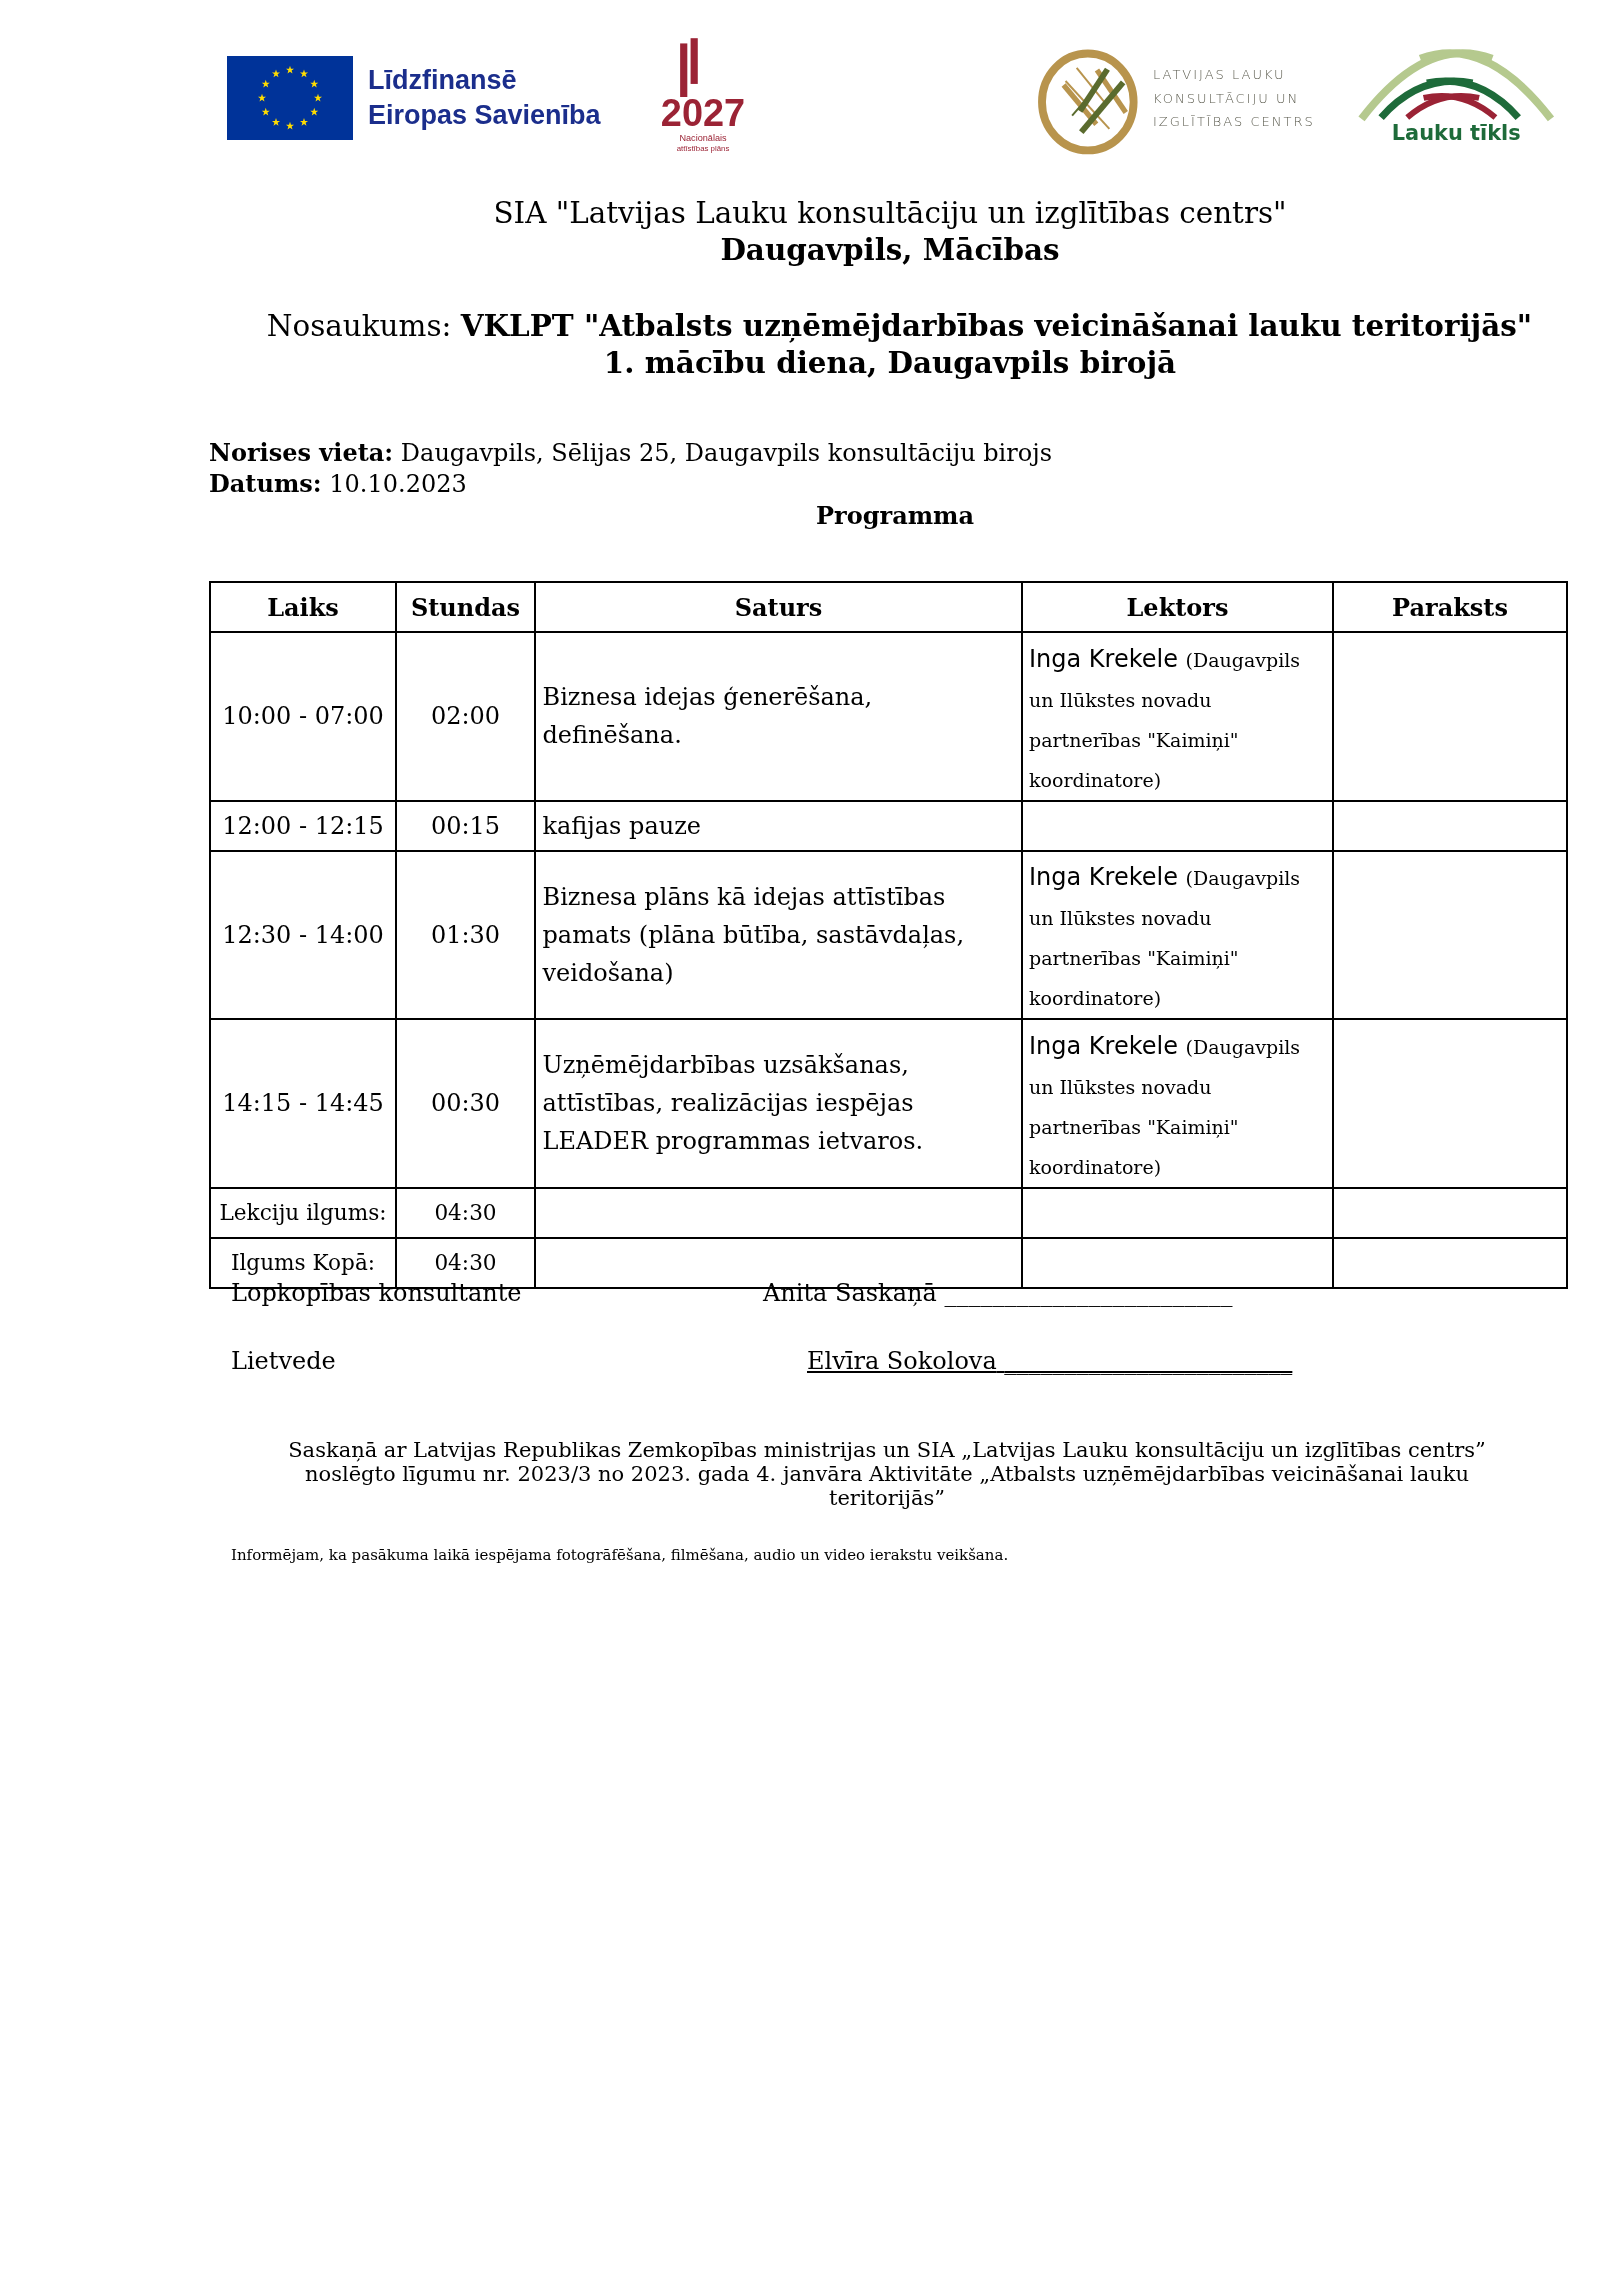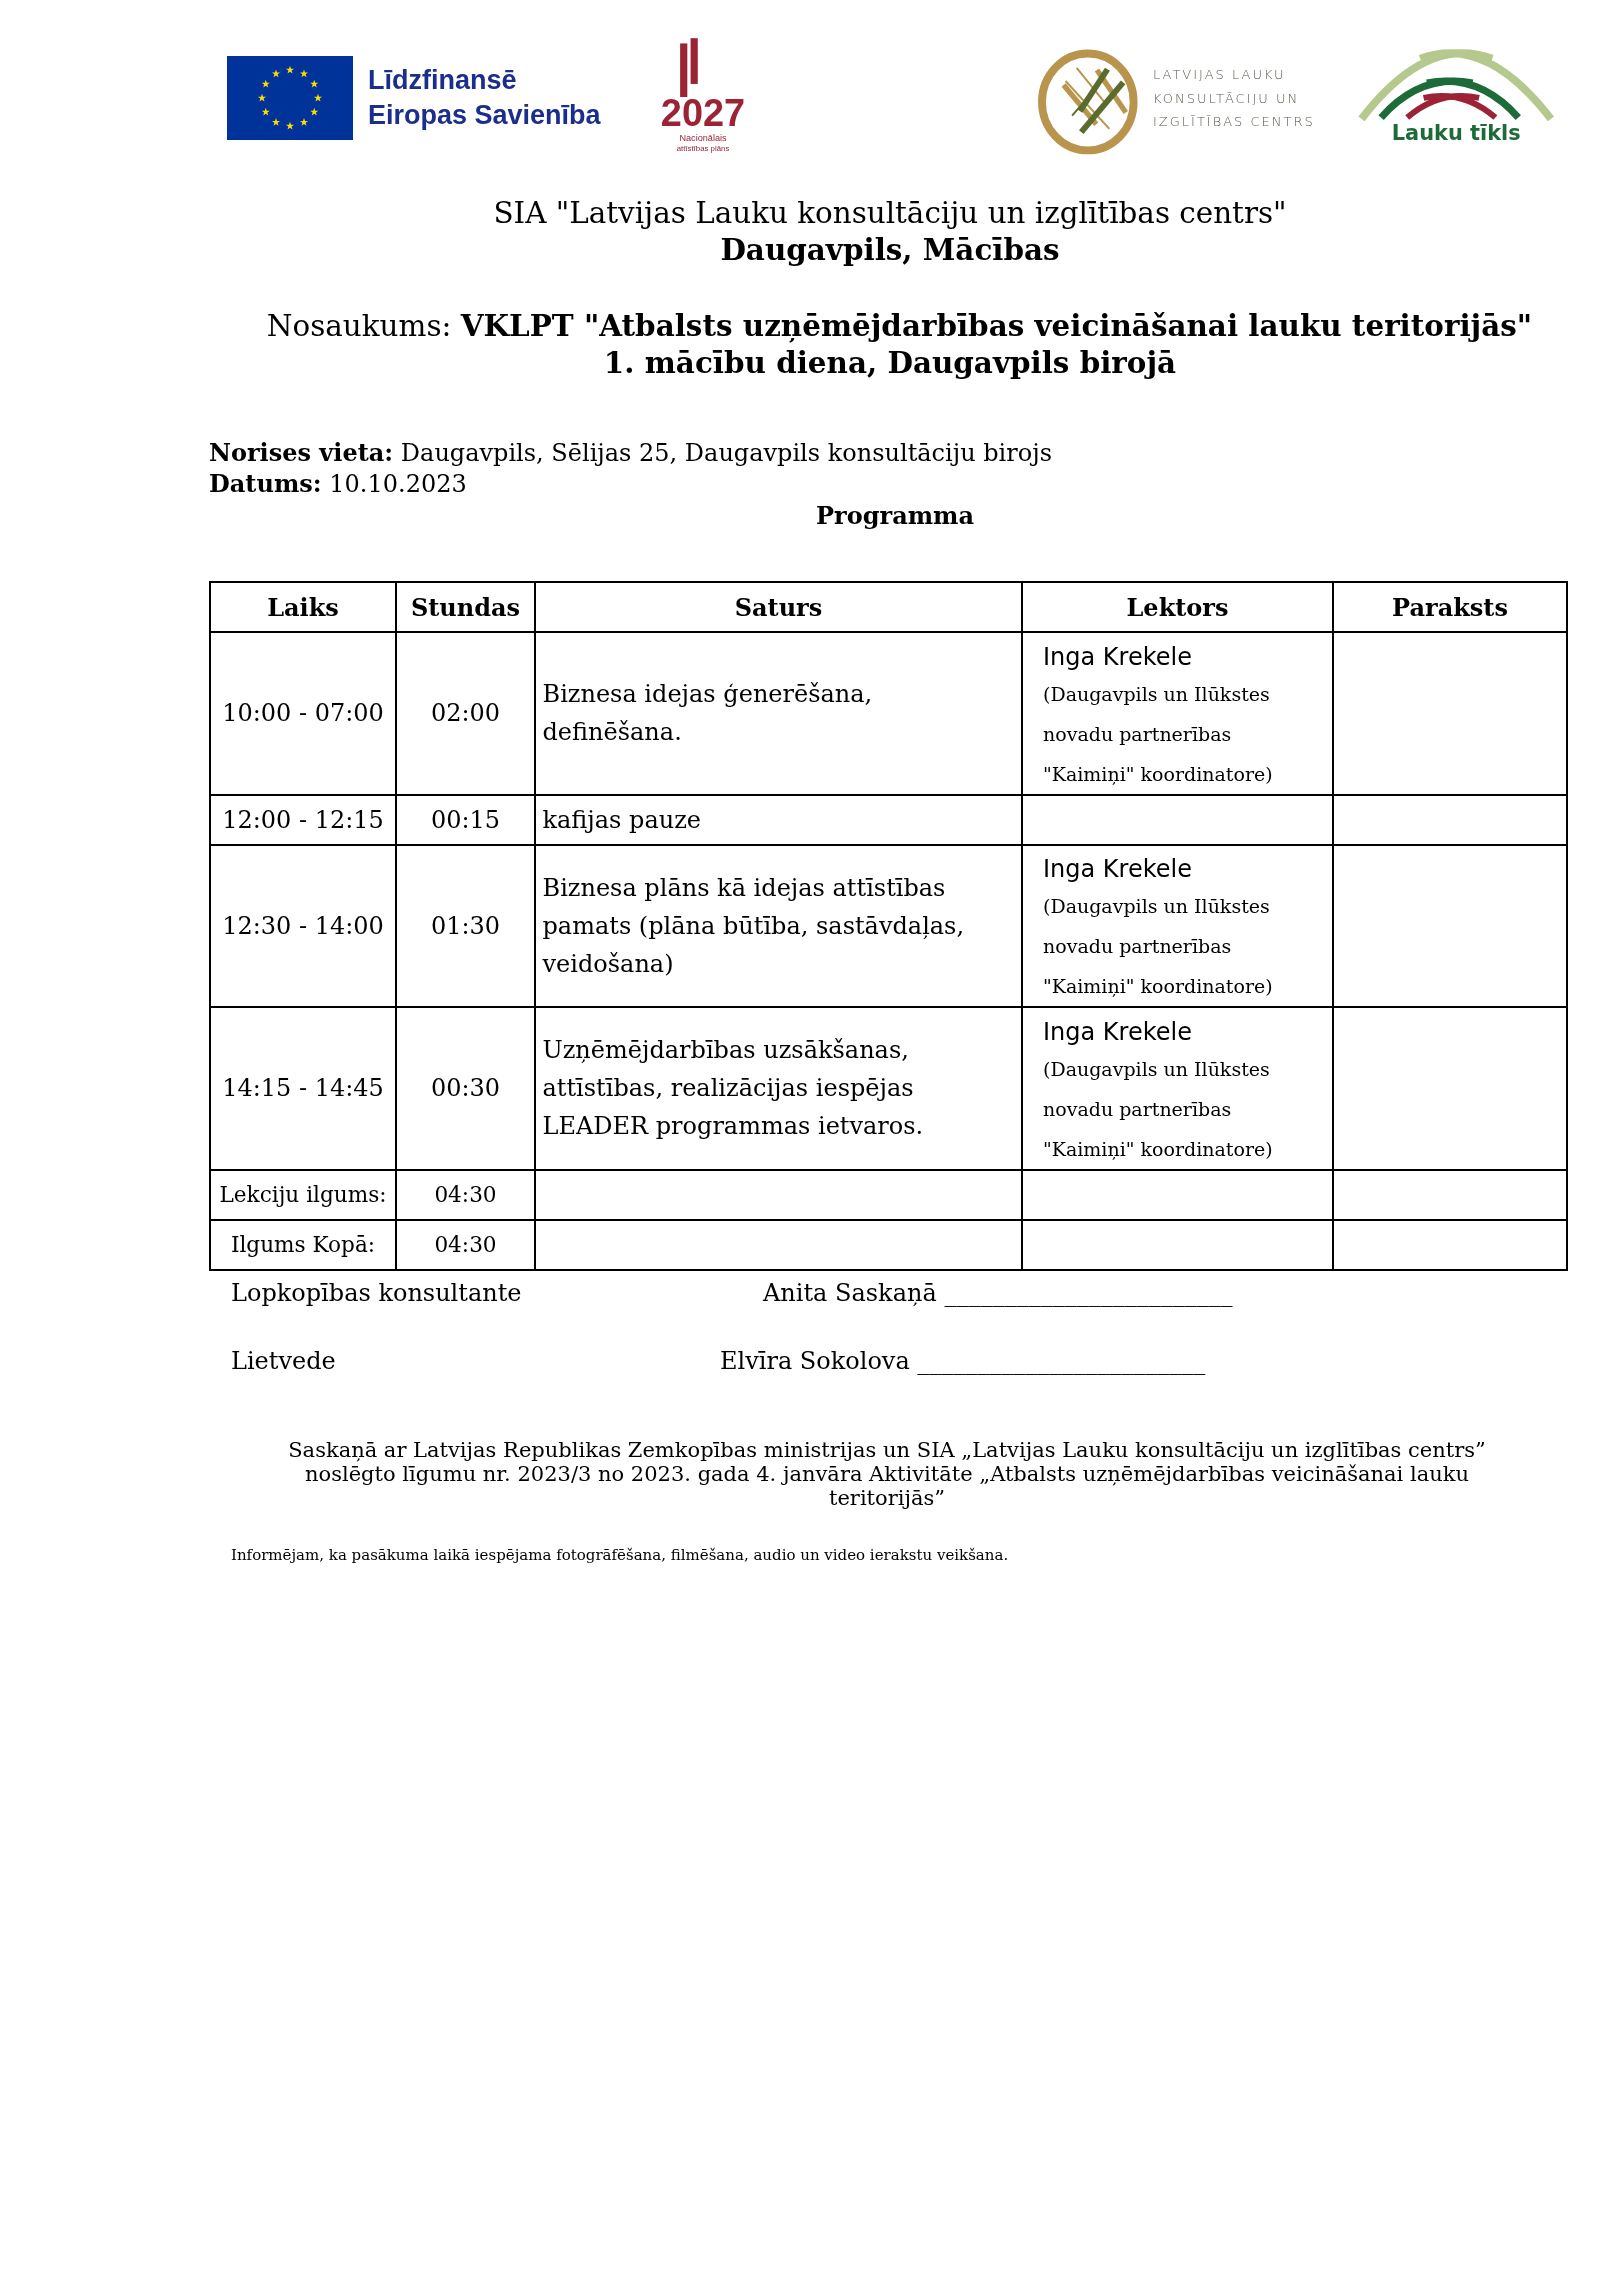--- a/index.html
+++ b/index.html
@@ -38,31 +38,31 @@
   #program-table col.c1 { width: 186px; }
   #program-table col.c2 { width: 139px; }
   #program-table col.c3 { width: 487px; }
   #program-table col.c4 { width: 311px; }
   #program-table col.c5 { width: 234px; }
   .r-tall td { height: 129px; }
   .r-short td { height: 48px; }
   .t-time { text-align: center; white-space: nowrap; padding: 0 !important; }
   .t-hrs { text-align: center; }
   .t-content { line-height: 38px; padding-left: 6.5px !important; }
-  .t-lector { padding: 0 20px !important; vertical-align: top !important; padding-top: 6.5px !important; border-radius: 7px; }
+  .t-lector { padding: 0 6px !important; vertical-align: top !important; padding-top: 6.5px !important; border-radius: 7px; }
   .lector-name { font-family: "DejaVu Sans", sans-serif; font-size: 24px; line-height: 34px; }
   .lector-note { font-size: 19px; line-height: 40px; }
   .t-sumlabel { text-align: center; font-size: 21.6px; white-space: nowrap; padding: 0 !important; }
 
   
   .sig { font-size: 24px; }
   #sig1-role { left: 231px; top: 1279px; }
   #sig1-name { left: 763px; top: 1279px; }
   #sig2-role { left: 231px; top: 1347px; }
-  #sig2-name { left: 720px; top: 1347px; }
+  #sig2-name { left: 807px; top: 1347px; text-decoration: underline; }
 
   
   #agreement { top: 1438px; left: 249px; width: 1276px; text-align: center; font-size: 21px; line-height: 24px; }
   #notice { left: 231px; top: 1546px; font-size: 15px; }
 </style>
 </head>
 <body>
 
 <div id="eu-flag" class="abs">
   <svg viewBox="0 0 192 129">

